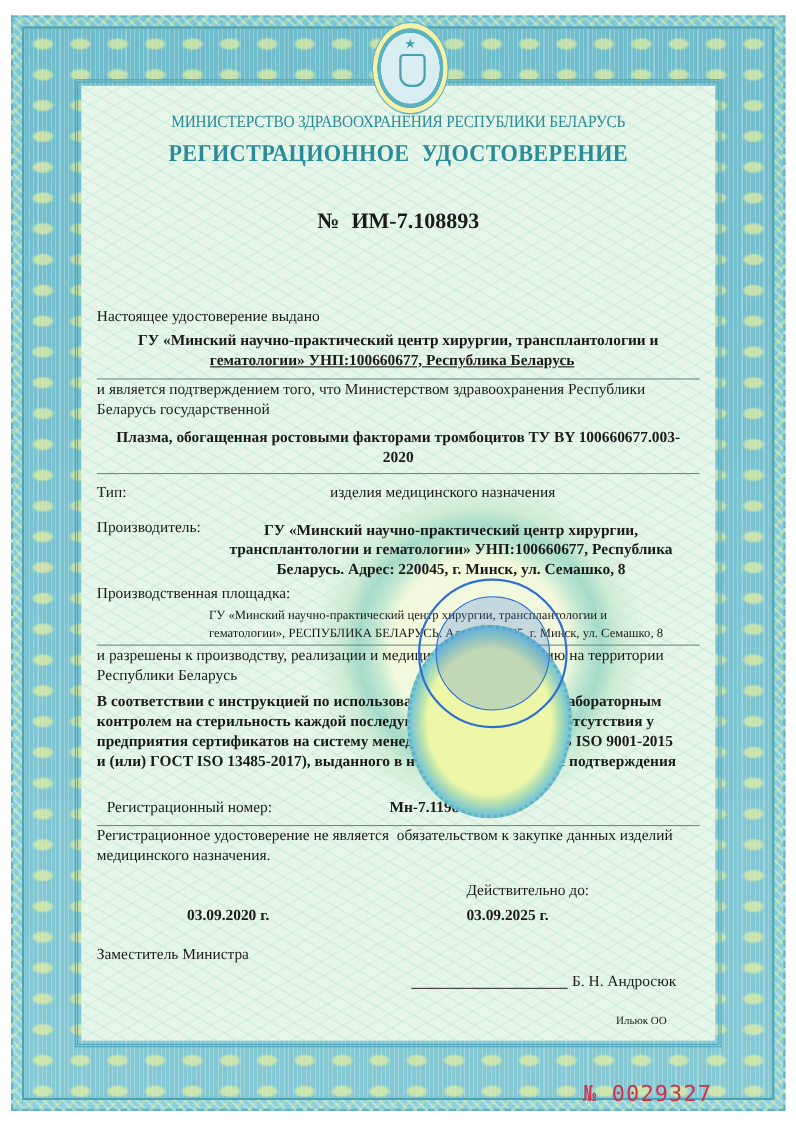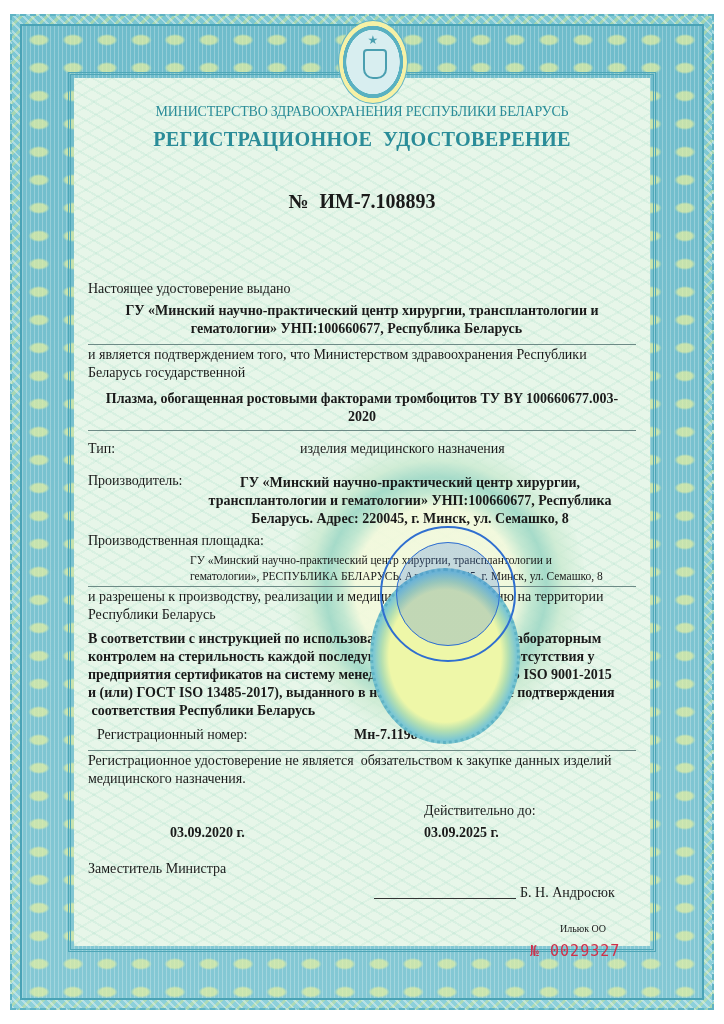--- a/index.html
+++ b/index.html
@@ -60,41 +60,41 @@
   }
 
   .txt { position:absolute; font-size:14px; line-height:18px; }
   .ministry { position:absolute; left:0; right:0; top:24px; text-align:center; font-size:15.5px; color:#2a8c98; letter-spacing:-0.2px; transform:scaleX(0.9); }
   .title { position:absolute; left:0; right:0; top:48px; text-align:center; font-size:22px; font-weight:bold; color:#2a8c98; letter-spacing:0.3px; transform:scaleX(0.92); word-spacing:6px; }
   .number { position:absolute; left:0; right:0; top:112px; text-align:center; font-size:20px; font-weight:bold; word-spacing:6px; }
   .b { font-weight:bold; }
   .center { text-align:center; }
   .rule { position:absolute; height:1px; background:#6d8a86; left:14px; right:14px; }
   .small { font-size:11.5px; line-height:16px; }
-  .red-no { position:absolute; color:#d0304a; font-family:"DejaVu Sans Mono","Liberation Mono",monospace; font-size:15px; letter-spacing:1px; }
+  .red-no { position:absolute; color:#d0304a; font-family:"DejaVu Sans Mono","Liberation Mono",monospace; font-size:20px; letter-spacing:1px;margin-top:40px; }
   .signline { position:absolute; height:1px; background:#333; }
 </style>
 </head>
 <body>
 
 <div class="cert">
   <div class="frame-outer"></div>
   <div class="frame-band"></div>
   <div class="frame-inner-line"></div>
 
   <div class="paper">
     <div class="rosette"></div>
 
     <div class="ministry">МИНИСТЕРСТВО ЗДРАВООХРАНЕНИЯ РЕСПУБЛИКИ БЕЛАРУСЬ</div>
     <div class="title">РЕГИСТРАЦИОННОЕ  УДОСТОВЕРЕНИЕ</div>
     <div class="number">№  ИМ-7.108893</div>
 
     <div class="txt" style="left:14px; top:202px;">Настоящее удостоверение выдано</div>
     <div class="txt b center" style="left:14px; right:14px; top:224px;">ГУ «Минский научно-практический центр хирургии, трансплантологии и</div>
-    <div class="txt b center" style="left:14px; right:25px; top:242px;">гематологии» УНП:100660677, Республика Беларусь</div>
+    <div class="txt b center" style="left:14px; right:25px; top:242px;text-decoration:underline;">гематологии» УНП:100660677, Республика Беларусь</div>
     <div class="rule" style="top:266px;"></div>
 
     <div class="txt" style="left:14px; top:268px;">и является подтверждением того, что Министерством здравоохранения Республики</div>
     <div class="txt" style="left:14px; top:286px;">Беларусь государственной</div>
 
     <div class="txt b center" style="left:14px; right:14px; top:312px;">Плазма, обогащенная ростовыми факторами тромбоцитов ТУ BY 100660677.003-</div>
     <div class="txt b center" style="left:14px; right:14px; top:330px;">2020</div>
     <div class="rule" style="top:352px;"></div>
 
     <div class="txt" style="left:14px; top:362px;">Тип:</div>
@@ -110,21 +110,20 @@
     <div class="txt small" style="left:116px; top:490px;">гематологии», РЕСПУБЛИКА БЕЛАРУСЬ. Адрес: 220045, г. Минск, ул. Семашко, 8</div>
     <div class="rule" style="top:508px;"></div>
 
     <div class="txt" style="left:14px; top:510px;">и разрешены к производству, реализации и медицинскому применению на территории</div>
     <div class="txt" style="left:14px; top:528px;text-align:right;">Республики Беларусь</div>
 
     <div class="txt b" style="left:14px; top:552px;">В соответствии с инструкцией по использованию с обязательным лабораторным</div>
     <div class="txt b" style="left:14px; top:570px;">контролем на стерильность каждой последующей партии в случае отсутствия у</div>
     <div class="txt b" style="left:14px; top:588px;">предприятия сертификатов на систему менеджмента качества (СТБ ISO 9001-2015</div>
     <div class="txt b" style="left:14px; top:606px;">и (или) ГОСТ ISO 13485-2017), выданного в национальной системе подтверждения</div>
-    <div class="txt b" style="left:14px; top:624px; white-space:pre;"> соответствия Республики Беларусь</div>
 
     <div class="txt" style="left:23px; top:648px;">Регистрационный номер:</div>
     <div class="txt b" style="left:280px; top:648px;">Мн-7.1198698-2006</div>
     <div class="rule" style="top:672px;"></div>
 
     <div class="txt" style="left:14px; top:674px; white-space:pre;">Регистрационное удостоверение не является  обязательством к закупке данных изделий</div>
     <div class="txt" style="left:14px; top:692px;">медицинского назначения.</div>
 
     <div class="txt b" style="left:96px; top:746px;">03.09.2020 г.</div>
     <div class="txt" style="left:350px; top:724px;">Действительно до:</div>

